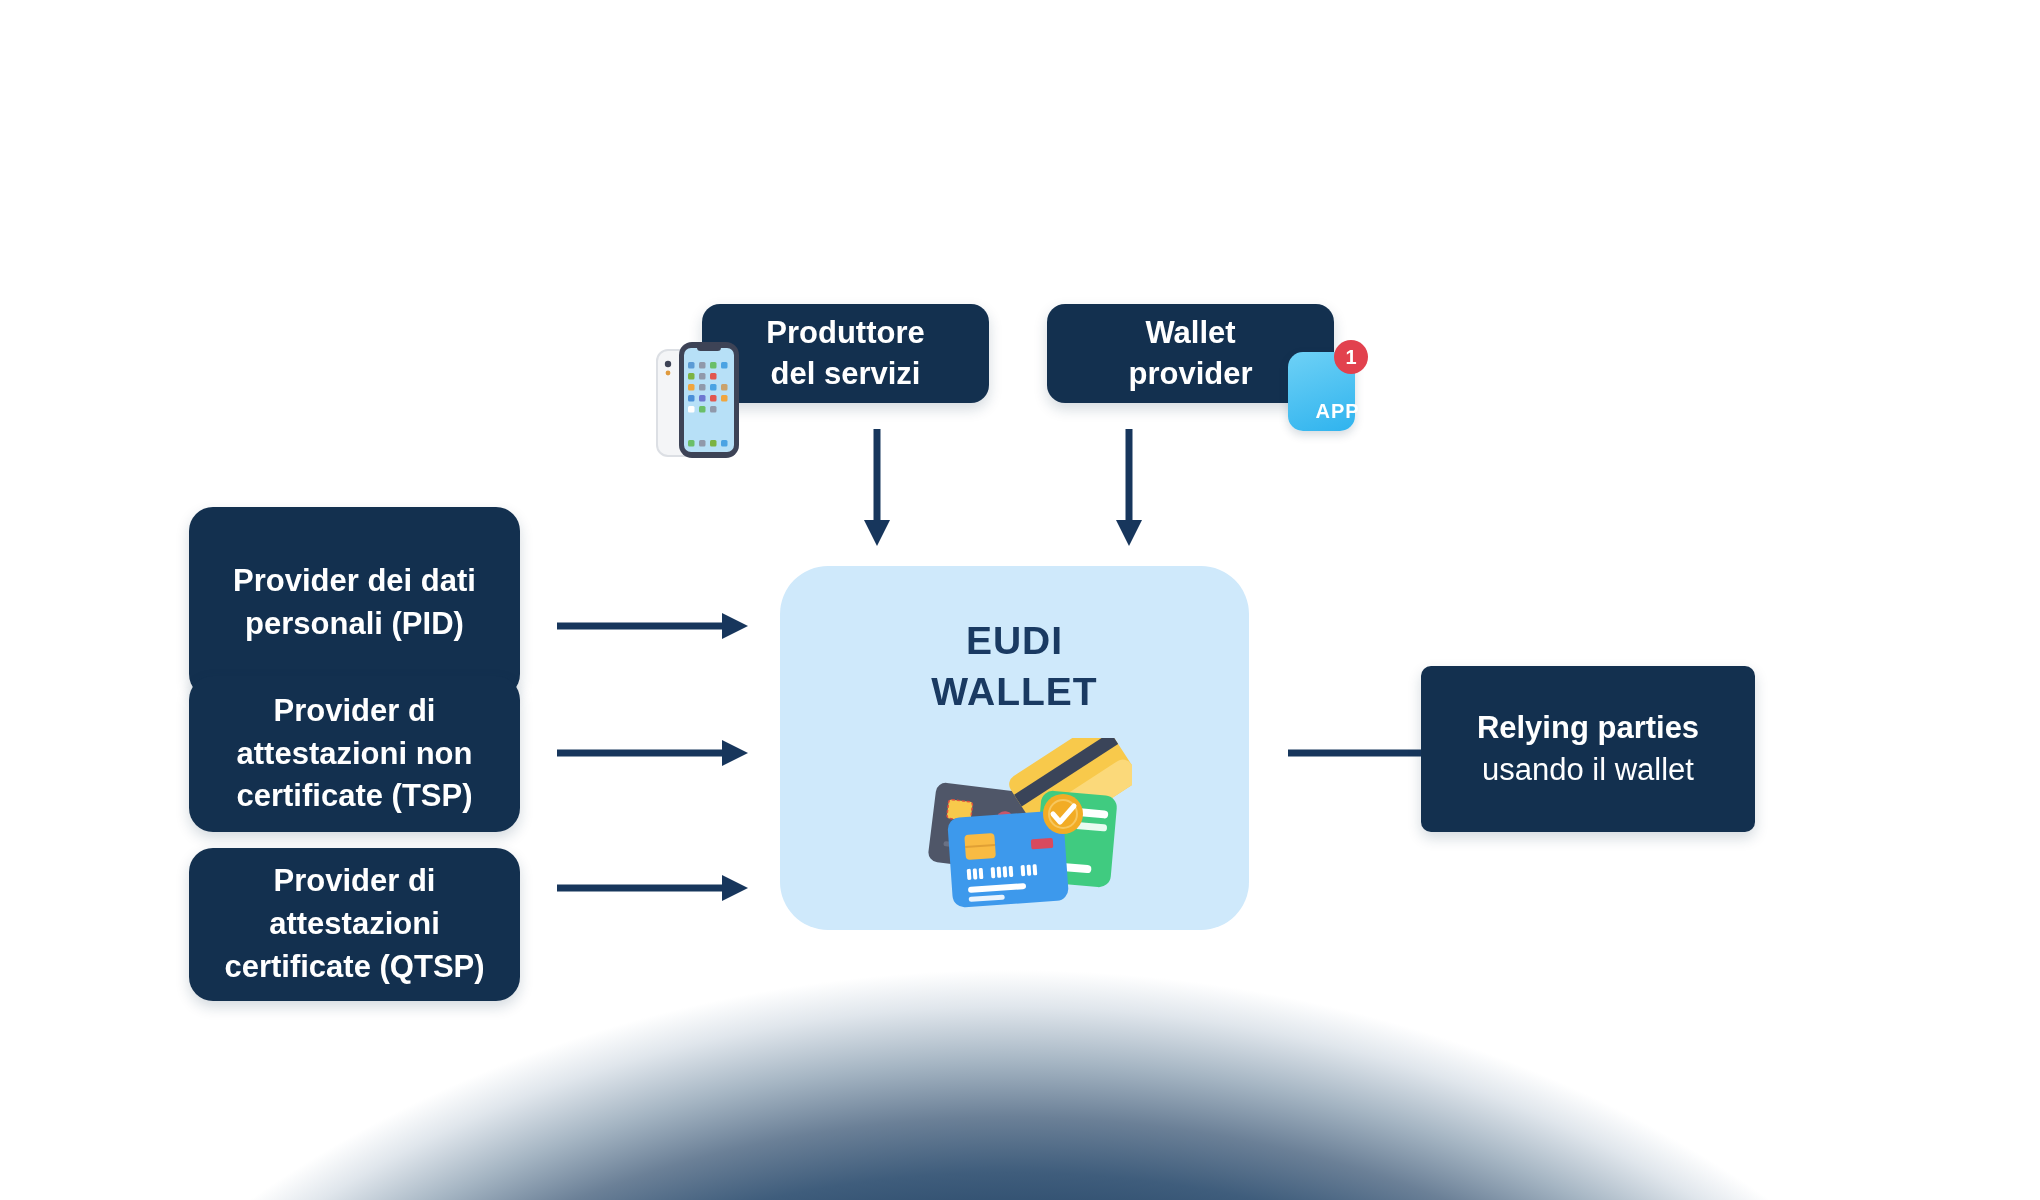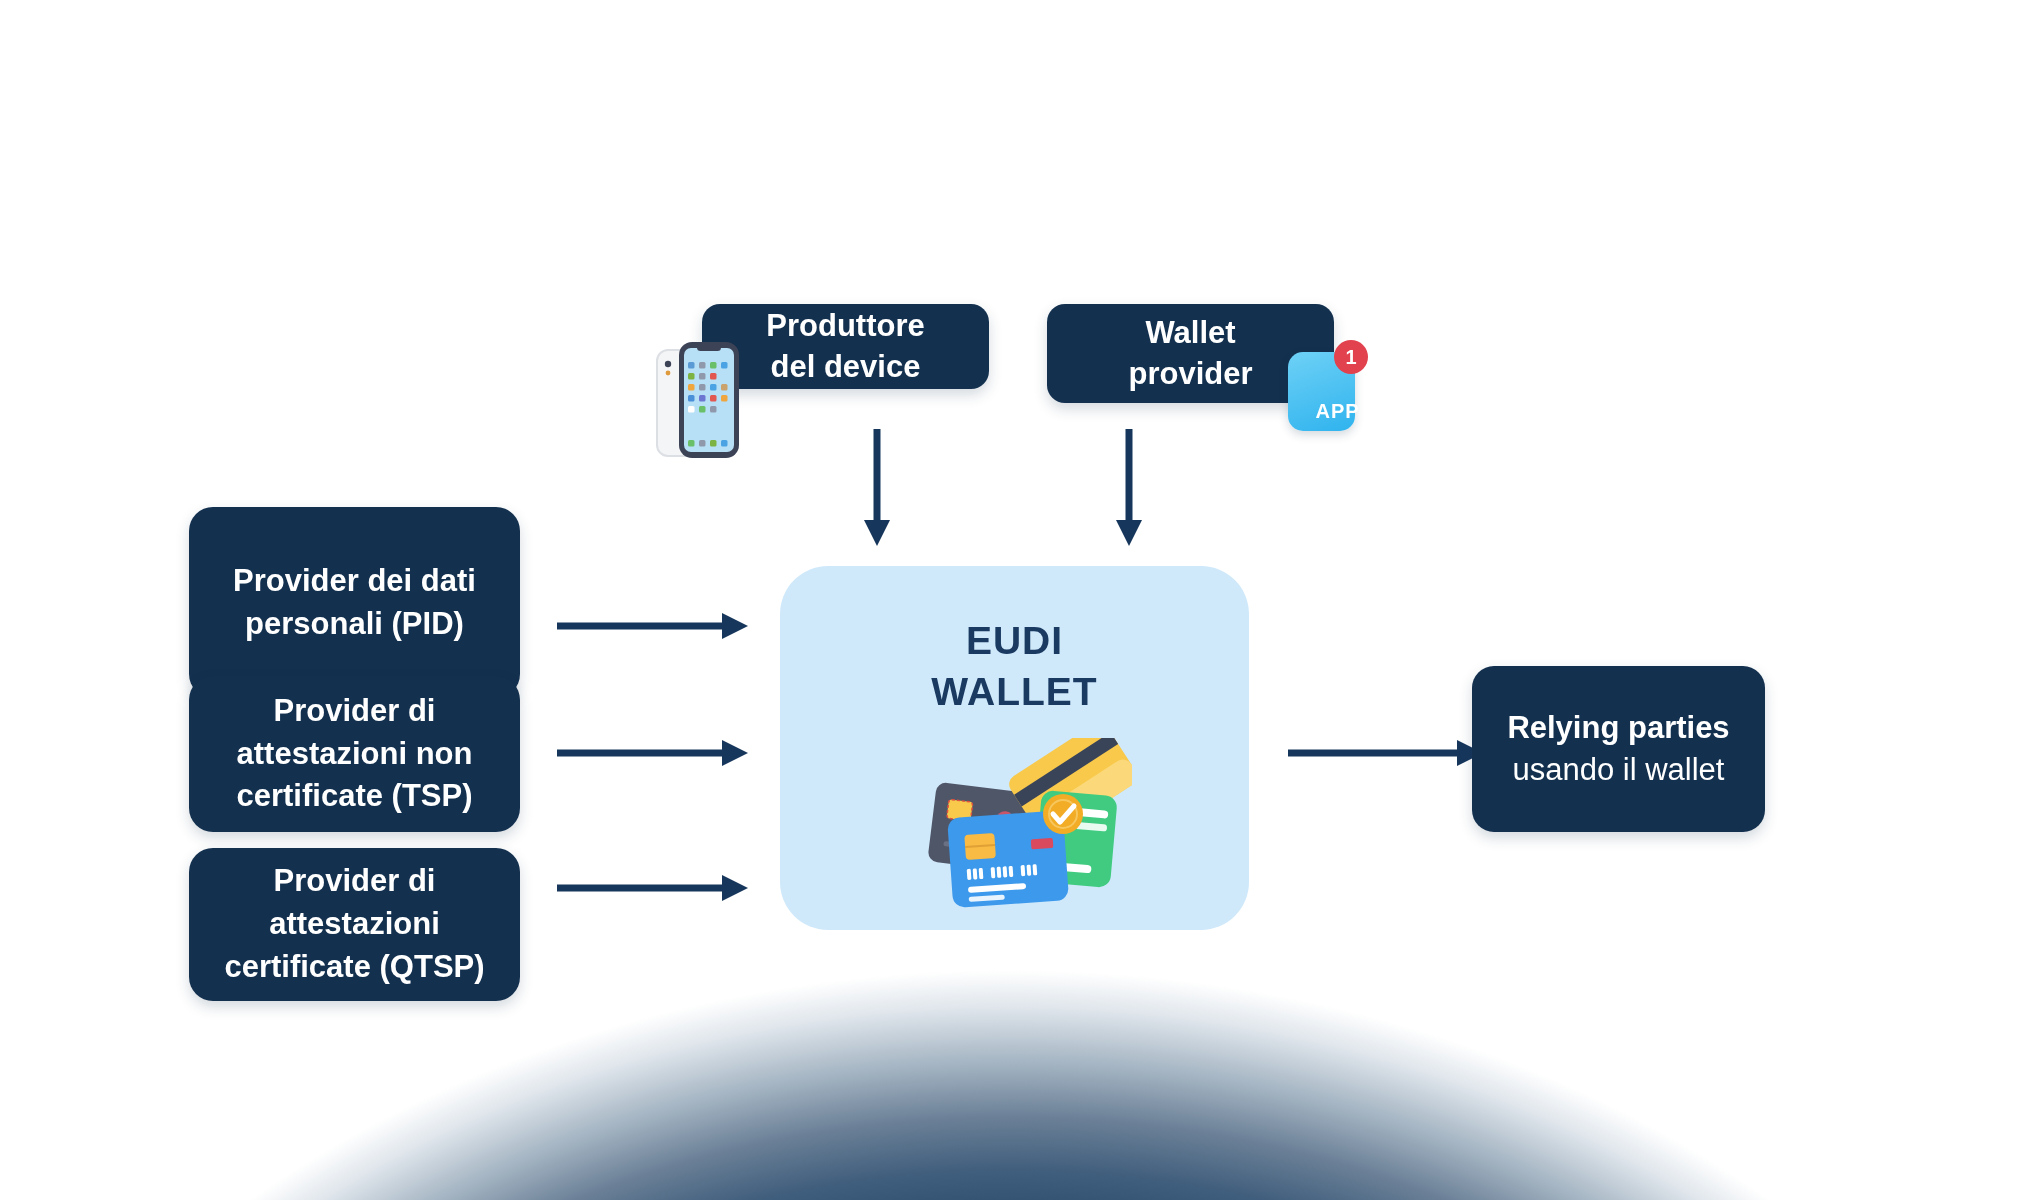--- a/index.html
+++ b/index.html
@@ -14,27 +14,27 @@
       #2b4a6b 0%, #2b4a6b 72%, #3f5d7c 78%, #6b8097 84%, #a5b5c3 90%, #e0e6ec 96%, #ffffff 100%);
   }
   .arrows{position:absolute;left:0;top:0;z-index:1;pointer-events:none;}
   .box{
     position:absolute;z-index:2;background:#13304f;color:#ffffff;
     display:flex;flex-direction:column;justify-content:center;align-items:center;
     box-shadow:0 6px 14px rgba(19,48,79,0.18);
   }
   .box .line{font-size:31px;font-weight:700;line-height:1.38;white-space:nowrap;}
   .box .line.regular{font-weight:400;}
-  .top1{left:702px;top:304px;width:287px;height:85px;border-radius:18px;}
+  .top1{left:702px;top:304px;width:287px;height:99px;border-radius:18px;}
   .top2{left:1047px;top:304px;width:287px;height:99px;border-radius:18px;}
   .top1 .line,.top2 .line{line-height:1.32;}
   .left1{left:189px;top:507px;width:331px;height:191px;border-radius:24px;}
   .left2{left:189px;top:676px;width:331px;height:156px;border-radius:24px;}
   .left3{left:189px;top:848px;width:331px;height:153px;border-radius:24px;}
-  .rightbox{left:1472px;top:666px;width:293px;height:166px;border-radius:22px;}
+  .rightbox{left:1421px;top:666px;width:334px;height:166px;border-radius:10px;}
   .rightbox .line{line-height:1.35;}
   .centerbox{
     position:absolute;left:780px;top:566px;width:469px;height:364px;z-index:2;
     background:#cfe9fb;border-radius:48px;
   }
   .centerbox .title{
     margin-top:50px;text-align:center;color:#1a3a62;
     font-size:39px;font-weight:700;line-height:1.3;letter-spacing:1px;
   }
   .cards{position:absolute;left:140px;top:172px;width:212px;height:190px;}
@@ -83,21 +83,21 @@
       <polygon points="748,888 722,875 722,901" stroke="none"></polygon>
     </g>
     <g fill="#17365c" stroke="#17365c">
       <line x1="1288" y1="753" x2="1465" y2="753" stroke-width="7"></line>
       <polygon points="1483,753 1457,740 1457,766" stroke="none"></polygon>
     </g>
   </svg>
 
   <div class="box top1">
     <div class="line">Produttore</div>
-    <div class="line">del device</div>
+    <div class="line">del servizi</div>
   </div>
 
   <div class="box top2">
     <div class="line">Wallet</div>
     <div class="line">provider</div>
   </div>
 
   <div class="phone">
     <svg width="86" height="120" viewBox="0 0 86 120">
       <rect x="2" y="10" width="46" height="106" rx="11" fill="#f4f5f7" stroke="#dcdfe4" stroke-width="2"></rect>

